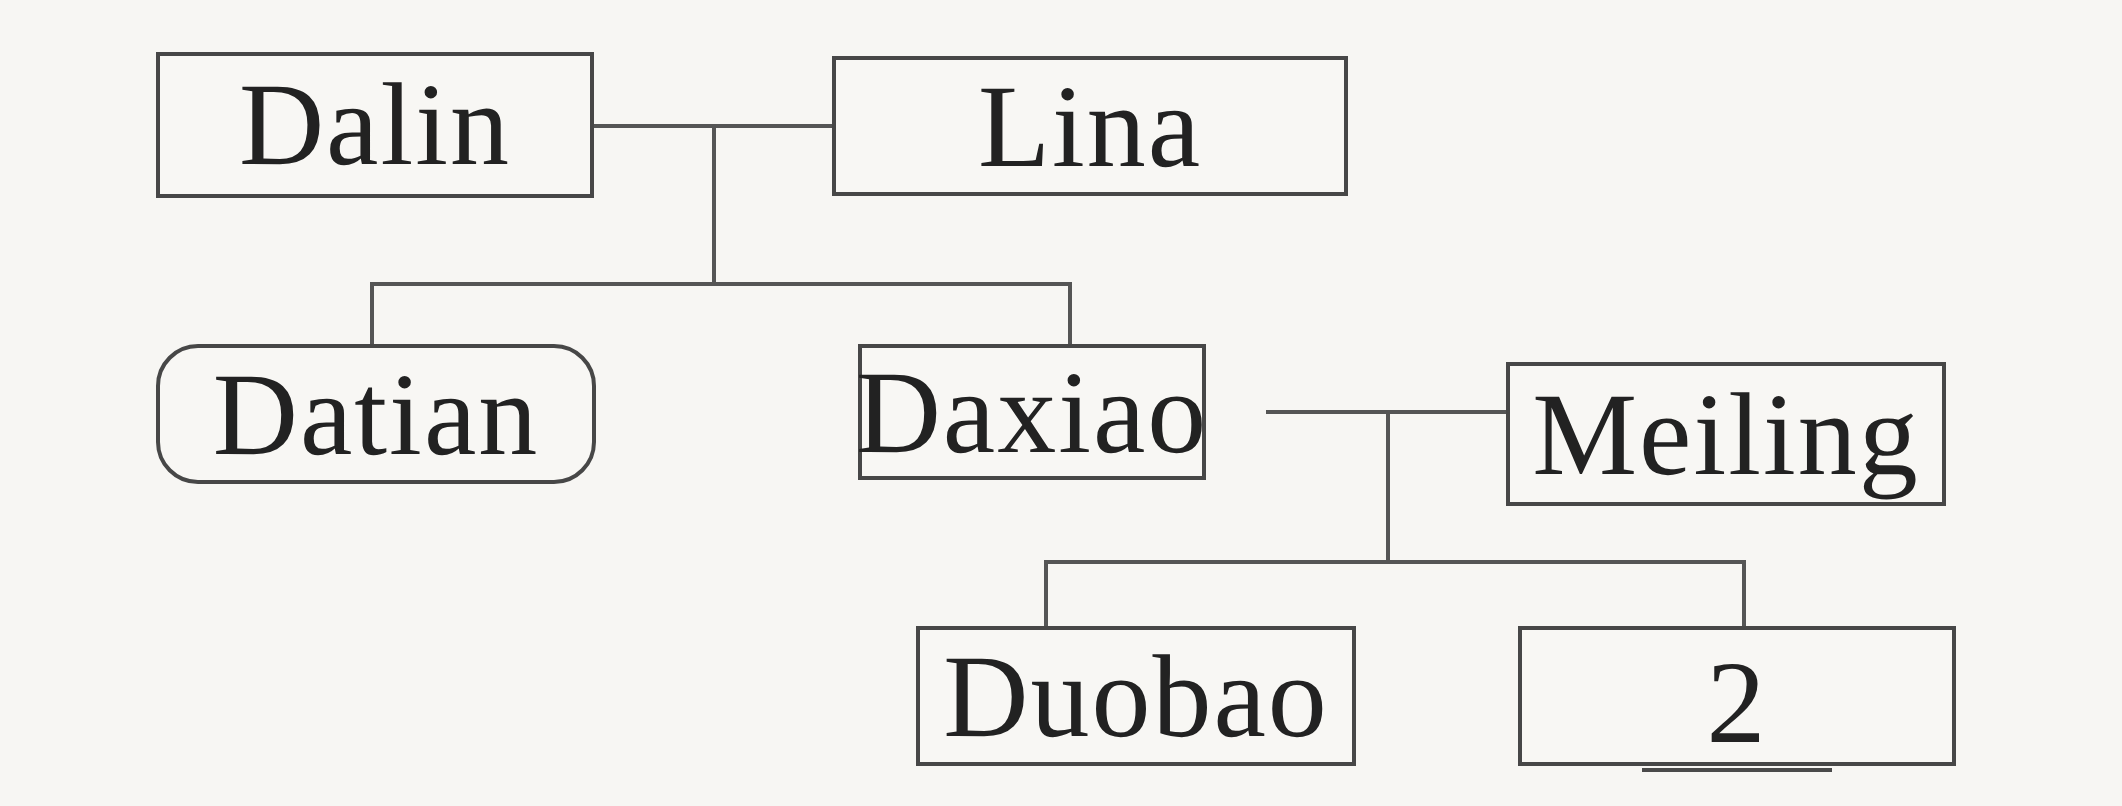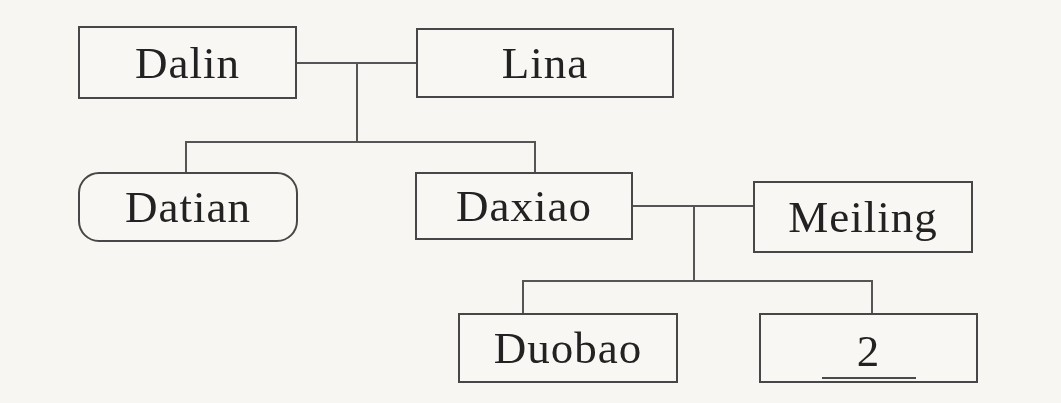--- a/index.html
+++ b/index.html
@@ -17,33 +17,33 @@
   }
   .node {
     position: absolute;
     border: 2px solid #474747;
     background: #f8f7f4;
     box-sizing: border-box;
     display: flex;
     align-items: center;
     justify-content: center;
     color: #222222;
-    font-size: 45px;
+    font-size: 59px;
     letter-spacing: 1px;
     white-space: nowrap;
   }
   .line {
     position: absolute;
     background: #555555;
   }
   
   .node-dalin   { left: 78px;  top: 26px;  width: 219px; height: 73px; }
   .node-lina    { left: 416px; top: 28px;  width: 258px; height: 70px; }
   .node-datian  { left: 78px;  top: 172px; width: 220px; height: 70px; border-radius: 21px; }
-  .node-daxiao  { left: 415px; top: 172px; width: 218px; height: 68px; }
+  .node-daxiao  { left: 429px; top: 172px; width: 174px; height: 68px; }
   .node-meiling { left: 753px; top: 181px; width: 220px; height: 72px; }
   .node-duobao  { left: 422px; top: 313px; width: 220px; height: 70px; margin-left: 36px; }
   .node-blank   { left: 759px; top: 313px; width: 219px; height: 70px; }
   .blank-value {
     display: inline-block;
     min-width: 30px;
     text-align: center;
     border-bottom: 2px solid #4a4a4a;
     padding: 0 32px 3px 32px;
     transform: translateY(6px);

